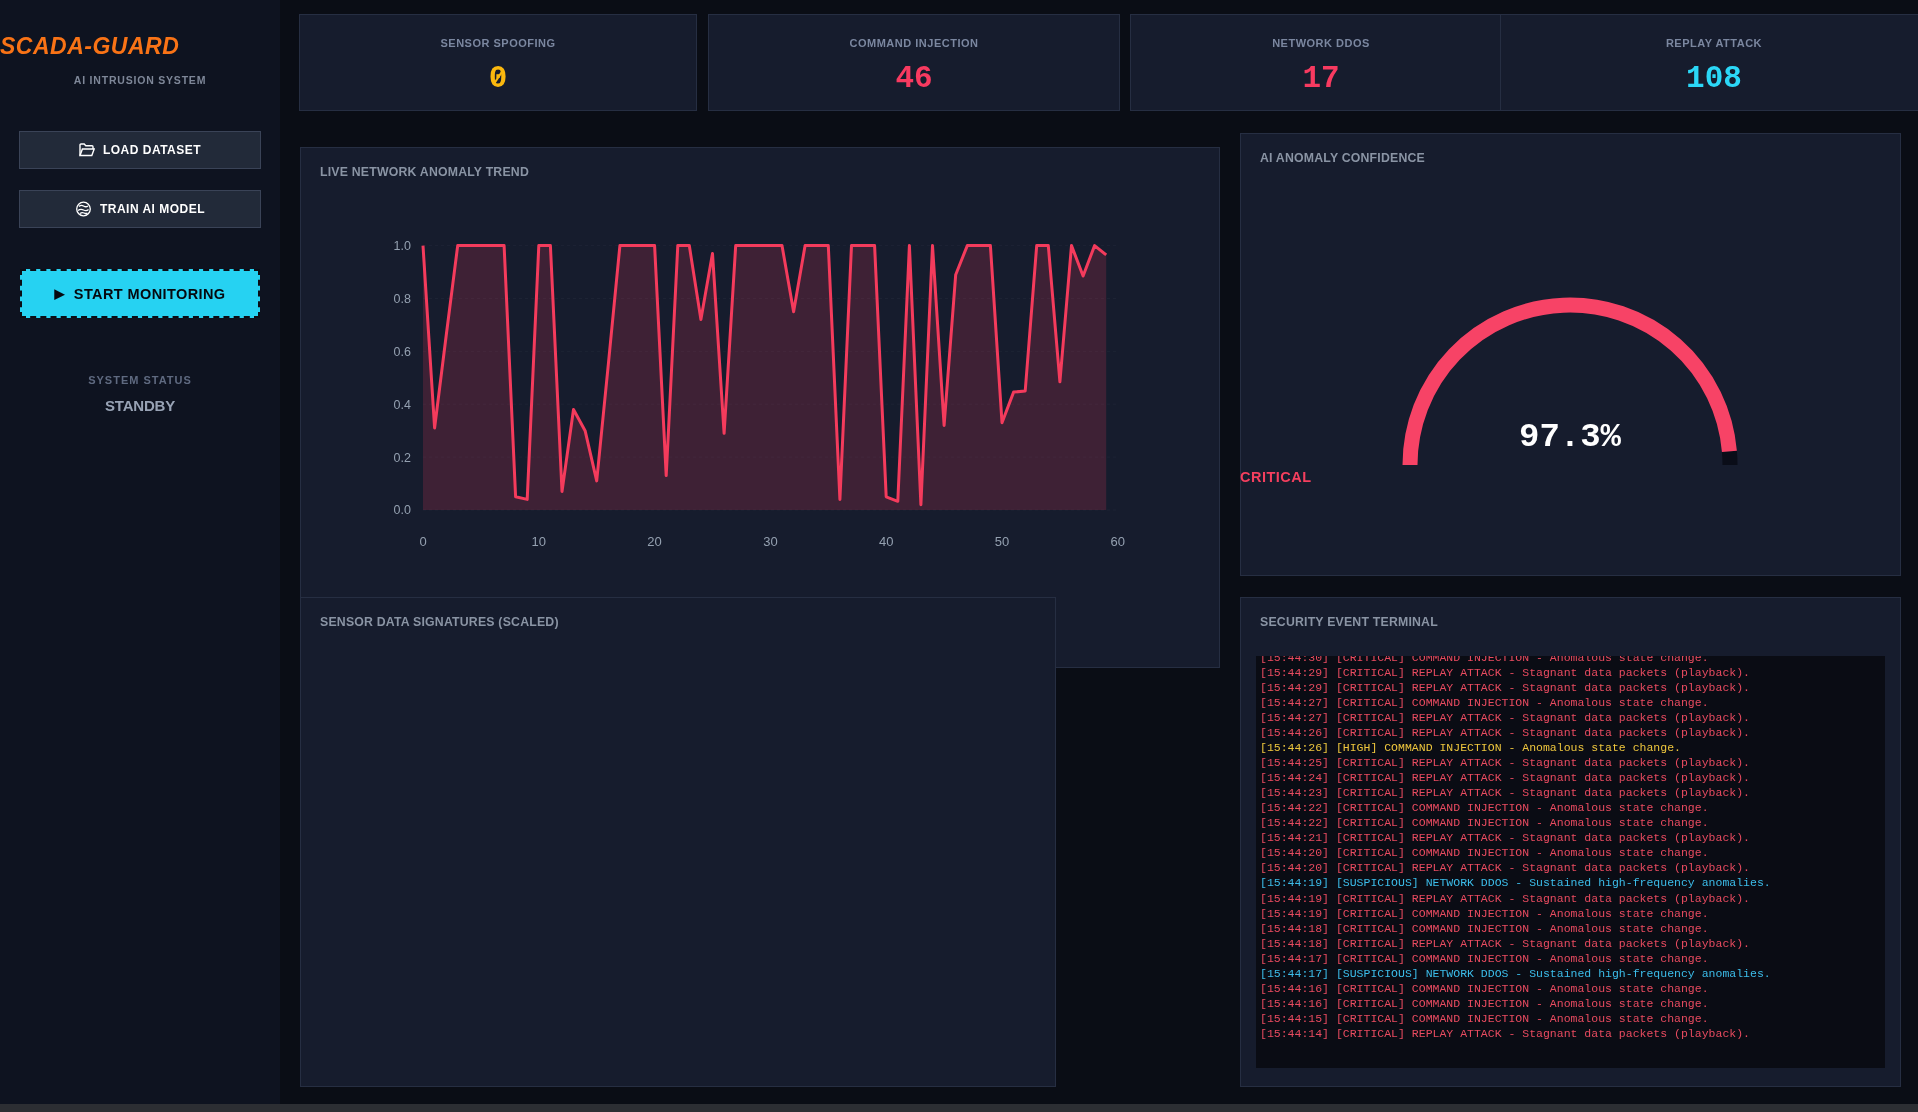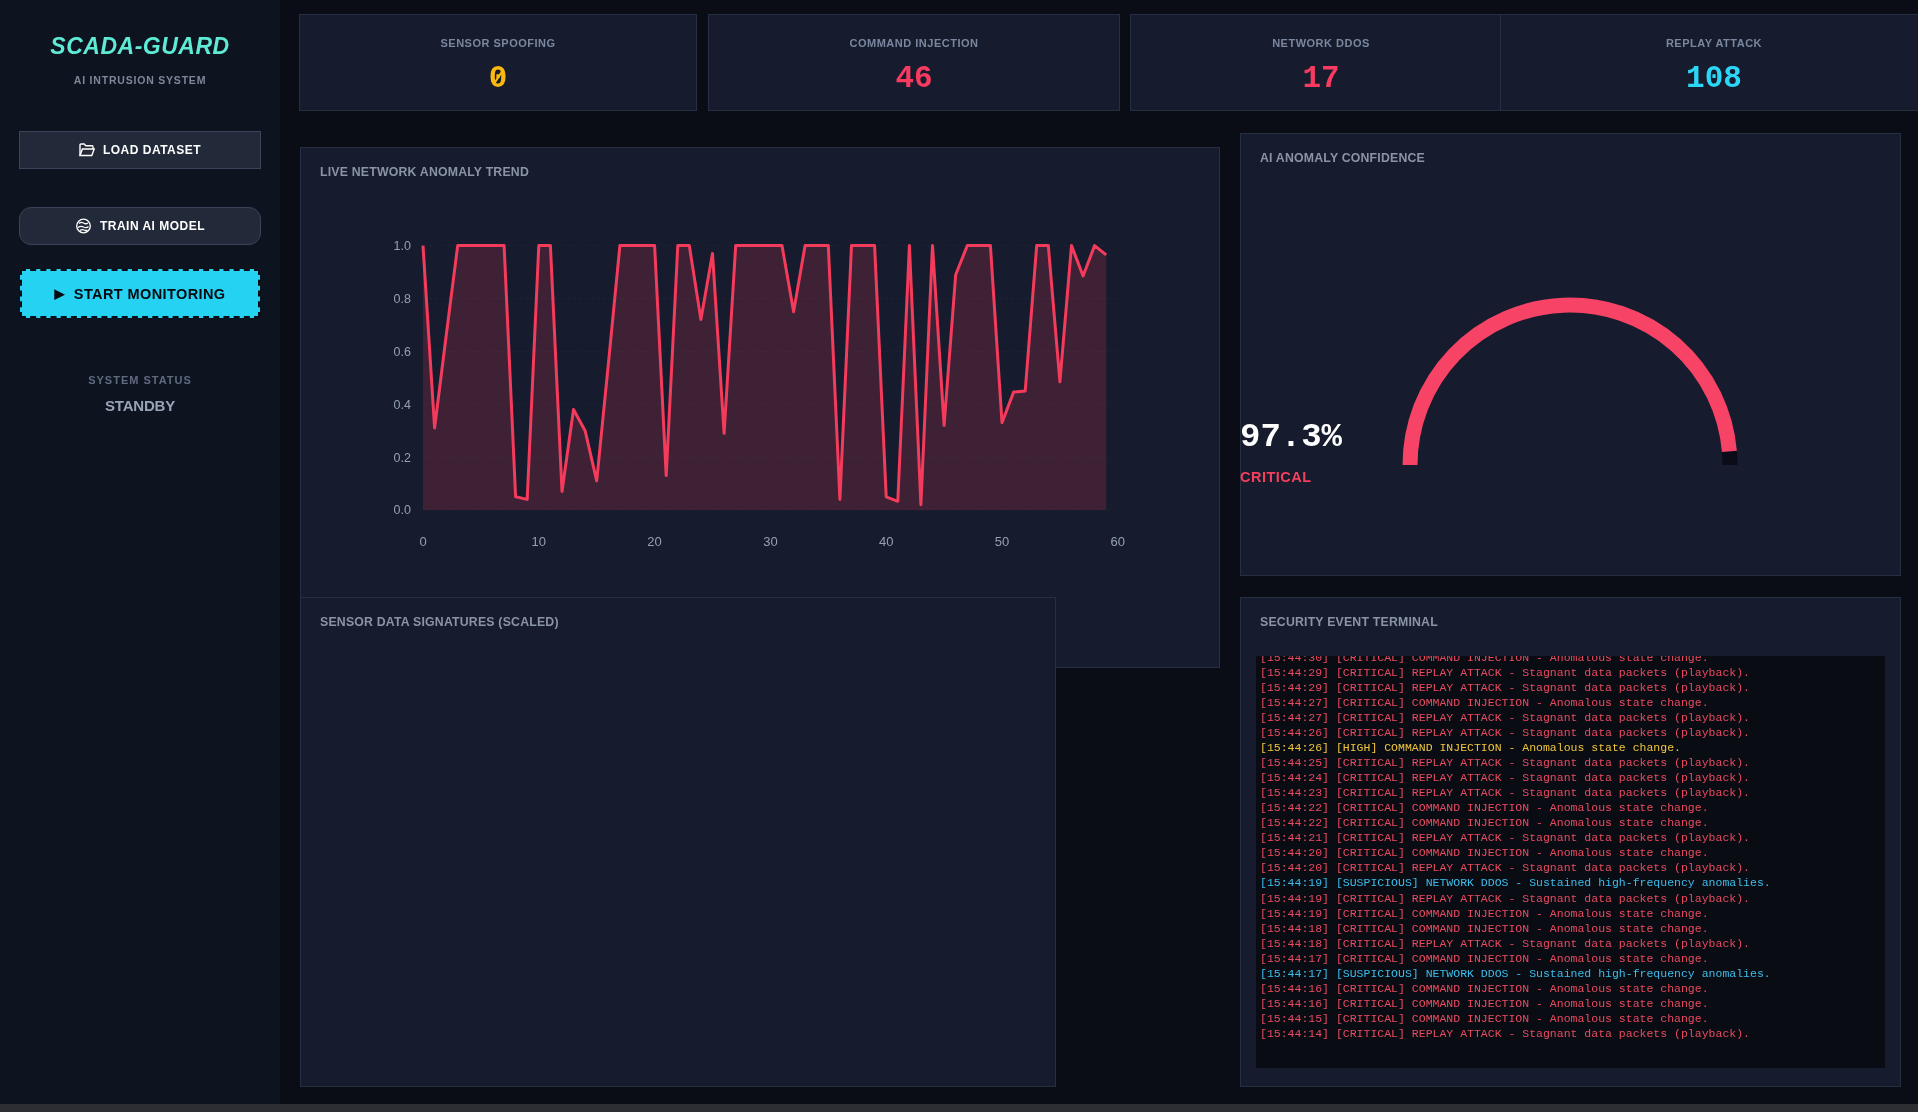--- a/index.html
+++ b/index.html
@@ -1,18 +1,18 @@
 <!DOCTYPE html>
 <html><head><meta charset="utf-8"><style>
 * { margin:0; padding:0; box-sizing:border-box; }
 html,body { width:1918px; height:1112px; background:#0a0d15; overflow:hidden;
   font-family:"Liberation Sans",sans-serif; position:relative; }
 .abs { position:absolute; }
 .sidebar { left:0; top:0; width:280px; height:1112px; background:#0e1320; }
-.brand { left:0; top:33px; width:280px; text-align:center; color:#5eead4;
+.brand { left:0; top:33px; width:280px; text-align:left; color:#f97316;
   font-size:23px; font-weight:bold; font-style:italic; letter-spacing:0.5px; }
 .brandsub { left:0; top:74px; width:280px; text-align:center; color:#7e8798;
   font-size:10.5px; font-weight:bold; letter-spacing:0.8px; }
 .sbtn { left:19px; width:242px; height:38px; background:#222a39; border:1px solid #3a4357;
   color:#fff; font-size:12px; font-weight:bold; letter-spacing:0.5px;
   display:flex; align-items:center; justify-content:center; gap:8px; }
 .startbtn { left:20px; top:269px; width:240px; height:49px; background:#26d2f2;
   border:2px dashed #0a0d15; color:#06090f; font-size:14.5px; font-weight:bold;
   letter-spacing:0.4px; display:flex; align-items:center; justify-content:center; gap:9px; }
 .sysstat { left:0; top:374px; width:280px; text-align:center; color:#5f6a80;
@@ -20,21 +20,21 @@
 .standby { left:0; top:397px; width:280px; text-align:center; color:#98a3b5;
   font-size:15px; font-weight:bold; letter-spacing:-0.2px; }
 .card { top:14px; height:97px; background:#161c2d; border:1px solid #262e42; }
 .clabel { position:absolute; left:0; top:22px; width:100%; text-align:center;
   color:#7b87a0; font-size:11px; font-weight:bold; letter-spacing:0.5px; }
 .cval { position:absolute; left:0; top:46px; width:100%; text-align:center;
   font-family:"Liberation Mono",monospace; font-size:31px; font-weight:bold; }
 .panel { background:#161c2d; border:1px solid #262e42; }
 .ptitle { position:absolute; left:19px; top:17px; color:#8a94a4; font-size:12.3px;
   font-weight:bold; letter-spacing:0.2px; }
-.gpct { left:1240px; top:418px; width:660px; color:#fff;
+.gpct { left:1240px; top:418px; width:660px; text-align:center; color:#fff;
   font-family:"Liberation Mono",monospace; font-size:34px; font-weight:bold; }
 .gcrit { left:1240px; top:469px; width:660px; color:#f43f5e;
   font-size:14.5px; font-weight:bold; letter-spacing:0.5px; }
 .term { left:1256px; top:656px; width:629px; height:412px; background:#0a0c14;
   overflow:hidden; font-family:"Liberation Mono",monospace; font-size:11.5px; }
 .term .in { margin-top:-6px; margin-left:4px; line-height:15.03px; }
 .tc { color:#e94b60; } .th { color:#eec63d; } .ts { color:#3cbdea; }
 .hbar { left:0; top:1104px; width:1918px; height:8px; background:#2c2e33; }
 </style></head><body>
 
@@ -43,21 +43,21 @@
 <div class="abs brandsub">AI INTRUSION SYSTEM</div>
 
 <div class="abs sbtn" style="top:131px;">
 <svg width="16" height="14" viewBox="0 0 16 14" fill="none" stroke="#fff" stroke-width="1.4">
 <path d="M1 12.5 V2 a1 1 0 0 1 1-1 h3.2 l1.6 1.8 H13 a1 1 0 0 1 1 1 V6"></path>
 <path d="M1 12.5 L3.4 6 H15.2 L12.8 12.5 Z"></path>
 </svg>
 <span>LOAD DATASET</span>
   </div>
 
-<div class="abs sbtn" style="top:207px;border-radius:12px;">
+<div class="abs sbtn" style="top:190px;">
 <svg width="17" height="16" viewBox="0 0 17 16" fill="none" stroke="#fff" stroke-width="1.3">
 <circle cx="8.5" cy="8" r="6.8"></circle>
 <path d="M4 5.5 q2 -2 4.5 -0.5 q2.5 1.5 4.5 0"></path>
 <path d="M3 9.5 q2.5 -2 5.5 -0.5 q3 1.5 5 -0.5"></path>
 <path d="M5 12.5 q2 -1.5 4 -0.5 q2 1 3.5 0"></path>
 </svg>
 <span>TRAIN AI MODEL</span>
   </div>
 
 <div class="abs startbtn">

